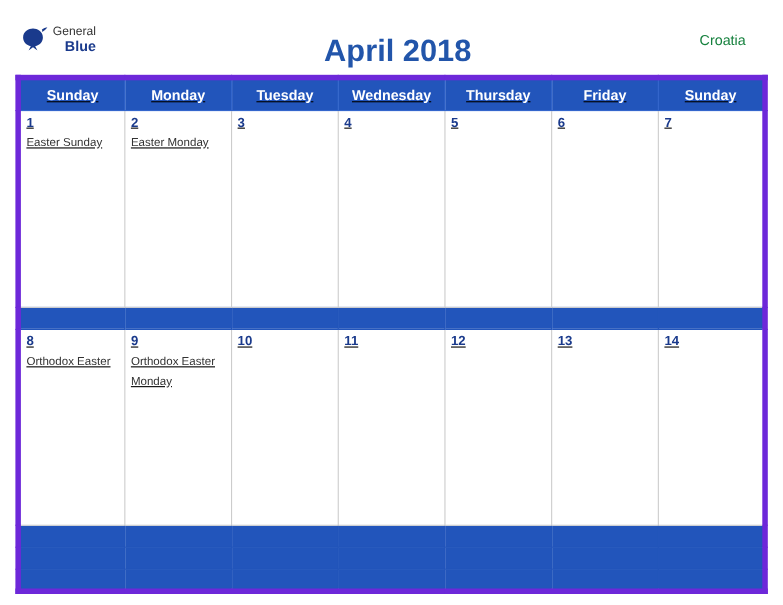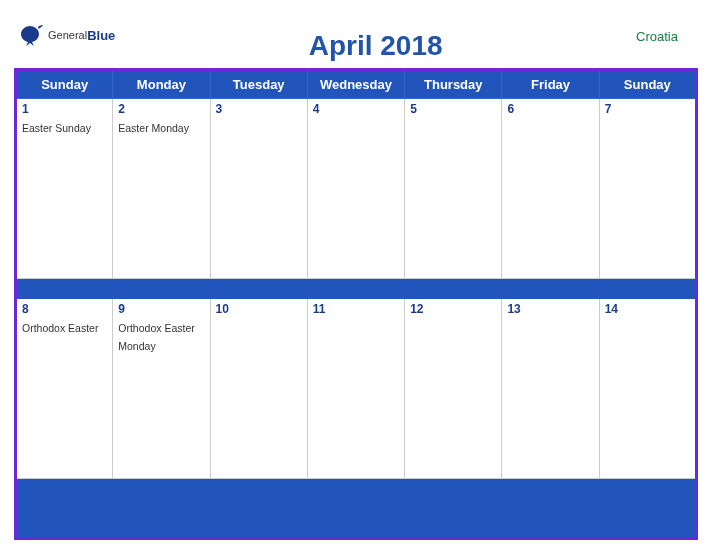--- a/index.html
+++ b/index.html
@@ -25,21 +25,21 @@
       margin-bottom: 6px;
       padding: 0 2px;
     }
     .logo {
       display: flex;
       align-items: center;
       gap: 4px;
     }
     .logo-text {
       display: flex;
-      flex-direction: row;
+      flex-direction: column;
       line-height: 1.1;
       text-align: right;
     }
     .logo-general {
       font-size: 11px;
       color: #333;
       font-weight: normal;
     }
     .logo-blue {
       font-size: 13px;
@@ -58,24 +58,25 @@
       flex: 1;
       margin-top: 20px;
     }
     .country {
       font-size: 13px;
       color: #15803d;
       text-align: left;
       min-width: 60px;
     }
     .calendar {
-      border: 3px solid #6d28d9;
+      border: 5px solid #6d28d9;
       border-collapse: collapse;
       width: 100%;
       flex: 1;
+      text-decoration: underline;
     }
     .calendar th {
       background-color: #2255bb;
       color: #fff;
       text-align: center;
       font-size: 13px;
       font-weight: bold;
       padding: 6px 4px;
       border: 1px solid #3366cc;
     }

